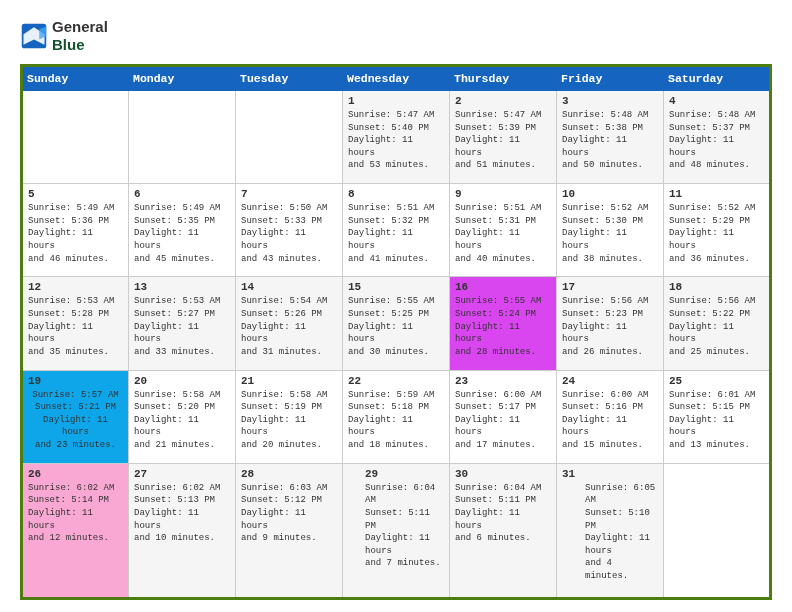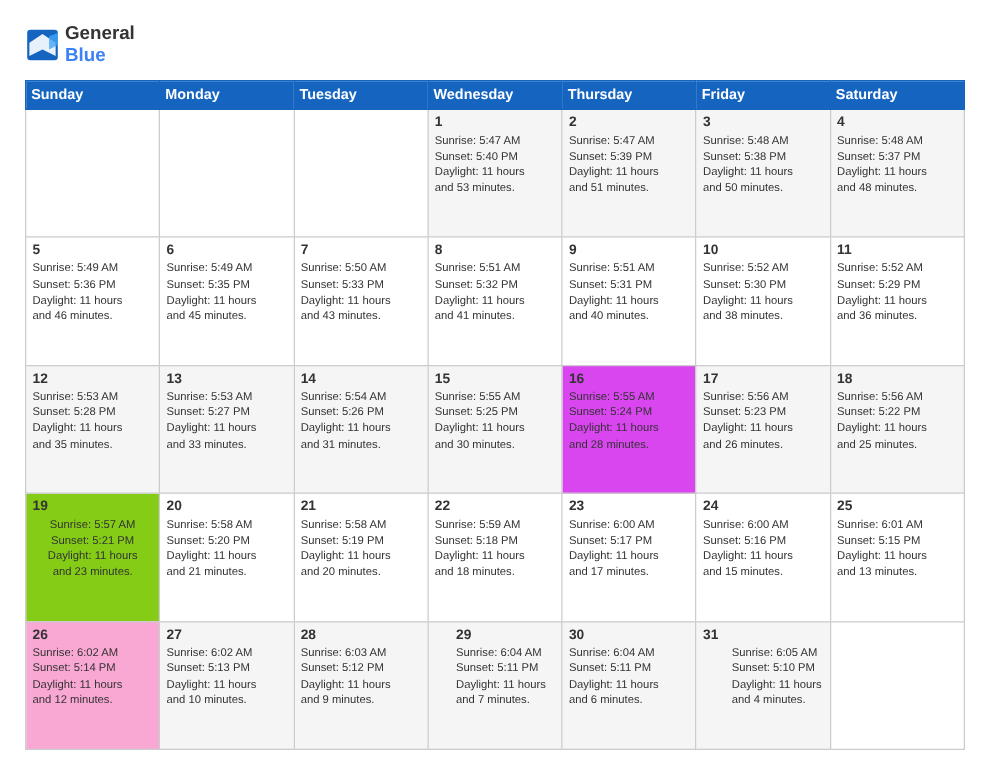--- a/index.html
+++ b/index.html
@@ -27,44 +27,45 @@
       display: flex;
       align-items: center;
       gap: 4px;
     }
     .logo-text {
       font-size: 15px;
       font-weight: bold;
       color: #333;
       line-height: 1.2;
     }
-    .logo-text .blue { color: #3b82f6; }
+    .logo-text .blue { color: #14532d; }
     .logo-icon {
       width: 28px;
       height: 28px;
     }
     .title-area {
       text-align: right;
     }
     .month-title {
       font-size: 32px;
       font-weight: 300;
       color: #333;
       line-height: 1.1;
     }
     .location {
       font-size: 15px;
       color: #555;
     }
     .calendar {
       flex: 1;
-      border: 1px solid #4d7c0f;
+      border: 3px solid #4d7c0f;
       border-collapse: collapse;
       width: 100%;
       table-layout: fixed;
+      font-family: Liberation Mono, monospace;
     }
     .calendar th {
       background-color: #1565c0;
       color: #fff;
       font-size: 11.5px;
       font-weight: 600;
       padding: 5px 4px;
       text-align: left;
       border: 1px solid #1565c0;
     }
@@ -259,21 +260,21 @@
           </td>
           <td style="background: rgb(245, 245, 245);">
             <span class="day-num">18</span>
             <div class="day-info" style="white-space: pre-line;">Sunrise: 5:56 AM
 Sunset: 5:22 PM
 Daylight: 11 hours
 and 25 minutes.</div>
           </td>
         </tr>
         <tr>
-          <td style="background: #84cc16;">
+          <td style="background: #0ea5e9;">
             <span class="day-num">19</span>
             <div class="day-info" style="white-space: pre-line; text-align: center;">Sunrise: 5:57 AM
 Sunset: 5:21 PM
 Daylight: 11 hours
 and 23 minutes.</div>
           </td>
           <td style="background: rgb(255, 255, 255);">
             <span class="day-num">20</span>
             <div class="day-info" style="white-space: pre-line;">Sunrise: 5:58 AM
 Sunset: 5:20 PM

